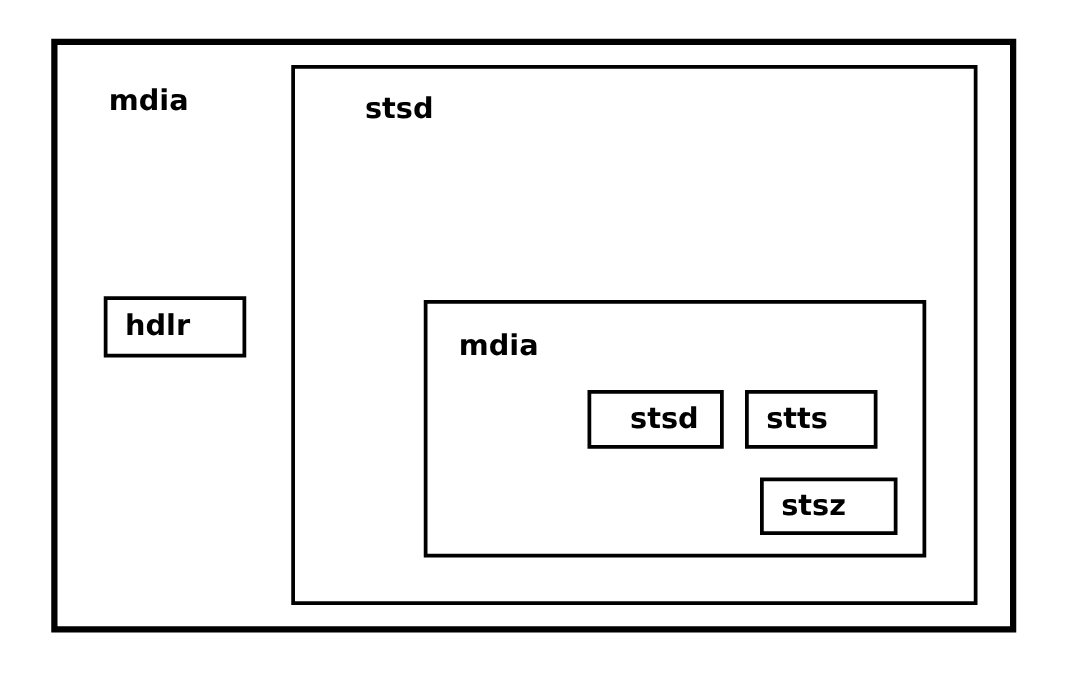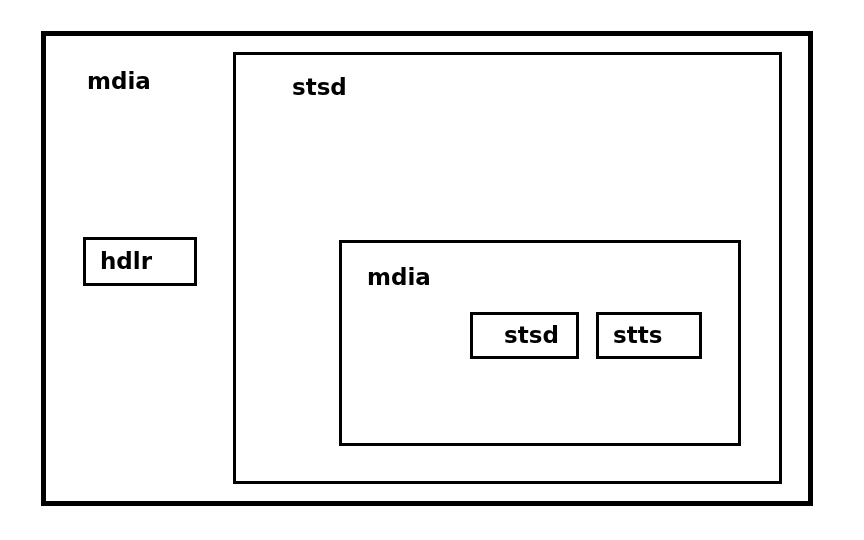--- a/index.html
+++ b/index.html
@@ -105,14 +105,17 @@
     <span class="leaf-label">hdlr</span>
   </div>
 
 
   <div class="leaf box-stsd">
     <span class="leaf-label">stsd</span>
   </div>
   <div class="leaf box-stts">
     <span class="leaf-label">stts</span>
   </div>
+  <div class="leaf box-stsz">
+    <span class="leaf-label">stsz</span>
+  </div>
 
 </div>
 
 </body></html>

